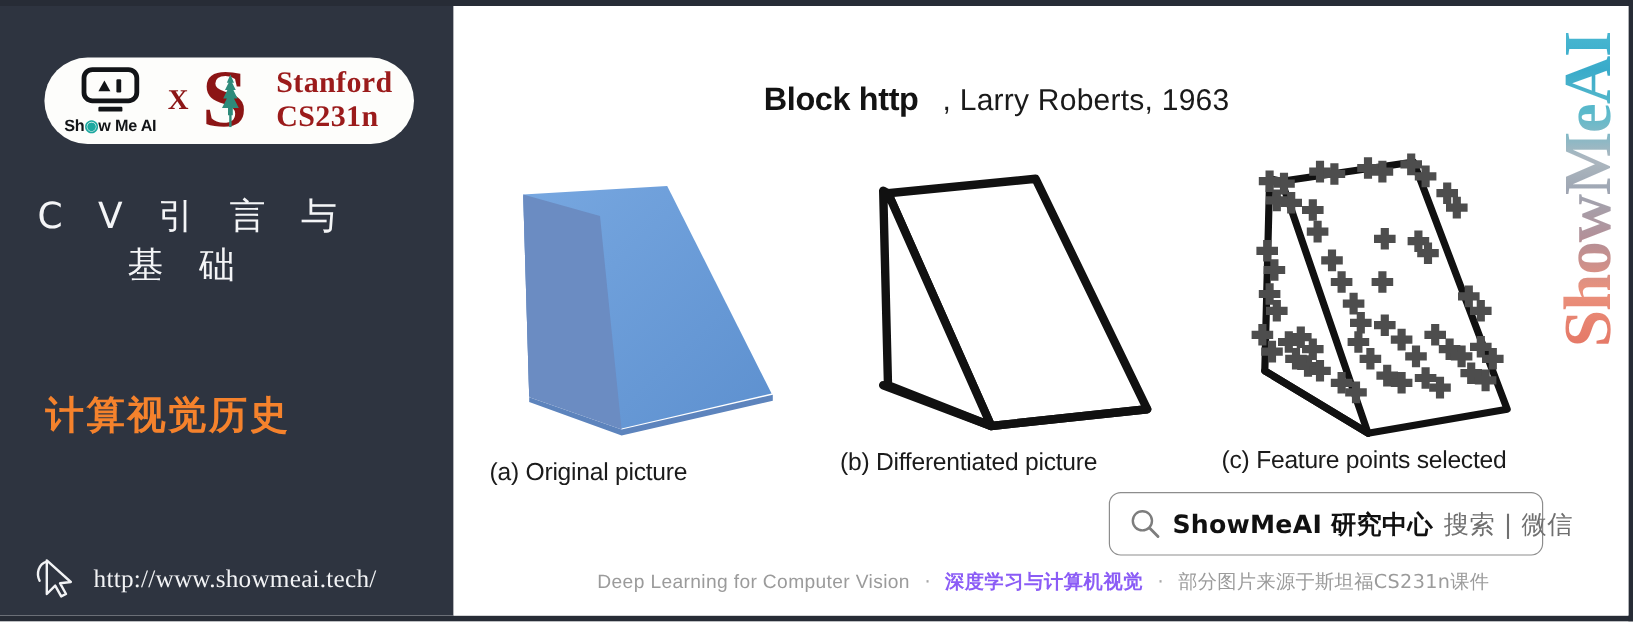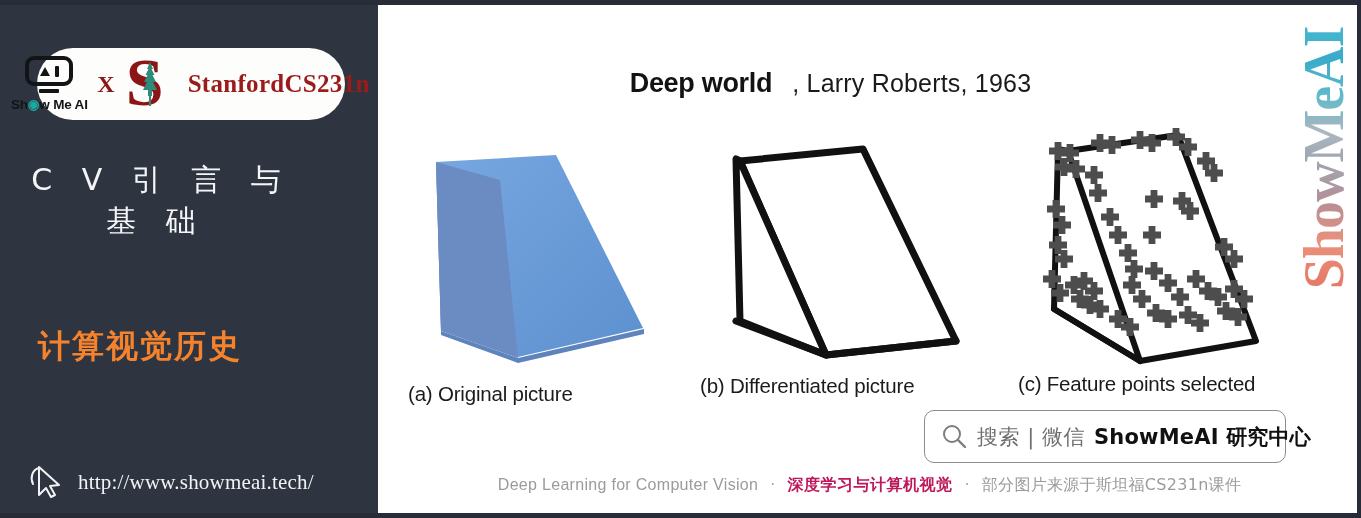--- a/index.html
+++ b/index.html
@@ -52,21 +52,21 @@
   }
   .stanford-s .sblock{
     position:absolute;inset:0;
     font-family:"Liberation Serif",serif;font-weight:bold;font-size:68px;line-height:52px;
     color:#8c1515;letter-spacing:0;
   }
   .stanford-s .tree{
     position:absolute;left:14px;top:6px;width:20px;height:44px;
   }
   .stanford-words{
-    display:flex;flex-direction:row;justify-content:center;line-height:1.12;margin-left:6px;align-items:flex-end;
+    display:flex;flex-direction:column;justify-content:center;line-height:1.12;margin-left:6px;
   }
   .stanford-words span{
     font-family:"Liberation Serif",serif;font-weight:bold;color:#9b1b1b;
     font-size:25px;white-space:nowrap;letter-spacing:.3px;
   }
 
   #sidebar-title{
     position:absolute;left:0;top:160px;width:312px;text-align:center;
     color:#f4f5f7;font-size:30px;letter-spacing:10px;
     font-family:"DejaVu Sans","Liberation Sans",sans-serif;font-weight:400;
@@ -143,21 +143,21 @@
     font-size:21px;font-weight:bold;color:#111111;
     font-family:"DejaVu Sans","Liberation Sans",sans-serif;white-space:nowrap;letter-spacing:.2px;
   }
 
   
   #footer{
     position:absolute;left:0;right:0;top:475px;text-align:center;white-space:nowrap;
     font-family:"DejaVu Sans","Liberation Sans",sans-serif;font-size:16px;color:#9b9b9b;
   }
   #footer .en{font-family:"Liberation Sans","DejaVu Sans",sans-serif;letter-spacing:.3px;}
-  #footer .cn-strong{font-weight:bold;color:#be185d;letter-spacing:.5px;}
+  #footer .cn-strong{font-weight:bold;color:#8b5cf6;letter-spacing:.5px;}
   #footer .sep{padding:0 7px;color:#a8a8a8;}
   #footer .cn{letter-spacing:.3px;}
 </style>
 </head>
 <body>
 
 <div id="slide">
 
   <div id="sidebar">
 
@@ -195,21 +195,21 @@
         <path d="M11 6 C4 8 2 16 5 22" stroke="#f2f3f5" stroke-width="2" fill="none" stroke-linecap="round"></path>
         <path d="M11 5 L11 33 L18 26 L23 35 L27 33 L22 24 L31 23 Z" stroke="#f2f3f5" stroke-width="2" fill="none" stroke-linejoin="round"></path>
       </svg>
       <div id="sidebar-url">http://www.showmeai.tech/</div>
     </div>
   </div>
 
   <div id="main">
 
     <div id="main-title">
-      <span class="strong">Deep world</span><span class="light">, Larry Roberts, 1963</span>
+      <span class="strong">Block http</span><span class="light">, Larry Roberts, 1963</span>
     </div>
 
     <svg id="fig-a" class="figure" viewBox="0 0 270 245">
       <defs>
         <linearGradient id="gA" x1="0" y1="0" x2="1" y2="1">
           <stop offset="0%" stop-color="#77a7e0"></stop>
             <stop offset="100%" stop-color="#5d90cf"></stop>
         </linearGradient>
         <linearGradient id="gB" x1="0" y1="0" x2="0" y2="1">
           <stop offset="0%" stop-color="#7fa8d9"></stop>
@@ -303,22 +303,22 @@
 
     <div id="watermark">
       <div id="wm-text">ShowMeAI</div>
     </div>
 
     <div id="search-pill">
       <svg id="search-icon" viewBox="0 0 27 27">
         <circle cx="11" cy="11" r="8" fill="none" stroke="#7d7d7d" stroke-width="2"></circle>
         <line x1="17" y1="17" x2="24" y2="24" stroke="#7d7d7d" stroke-width="2.4" stroke-linecap="round"></line>
       </svg>
+      <span id="search-brand">ShowMeAI 研究中心</span>
       <span id="search-hint">搜索 | 微信</span>
-      <span id="search-brand">ShowMeAI 研究中心</span>
     </div>
 
     <div id="footer">
       <span class="en">Deep Learning for Computer Vision</span>
       <span class="sep">·</span>
       <span class="cn-strong">深度学习与计算机视觉</span>
       <span class="sep">·</span>
       <span class="cn">部分图片来源于斯坦福CS231n课件</span>
     </div>
 

